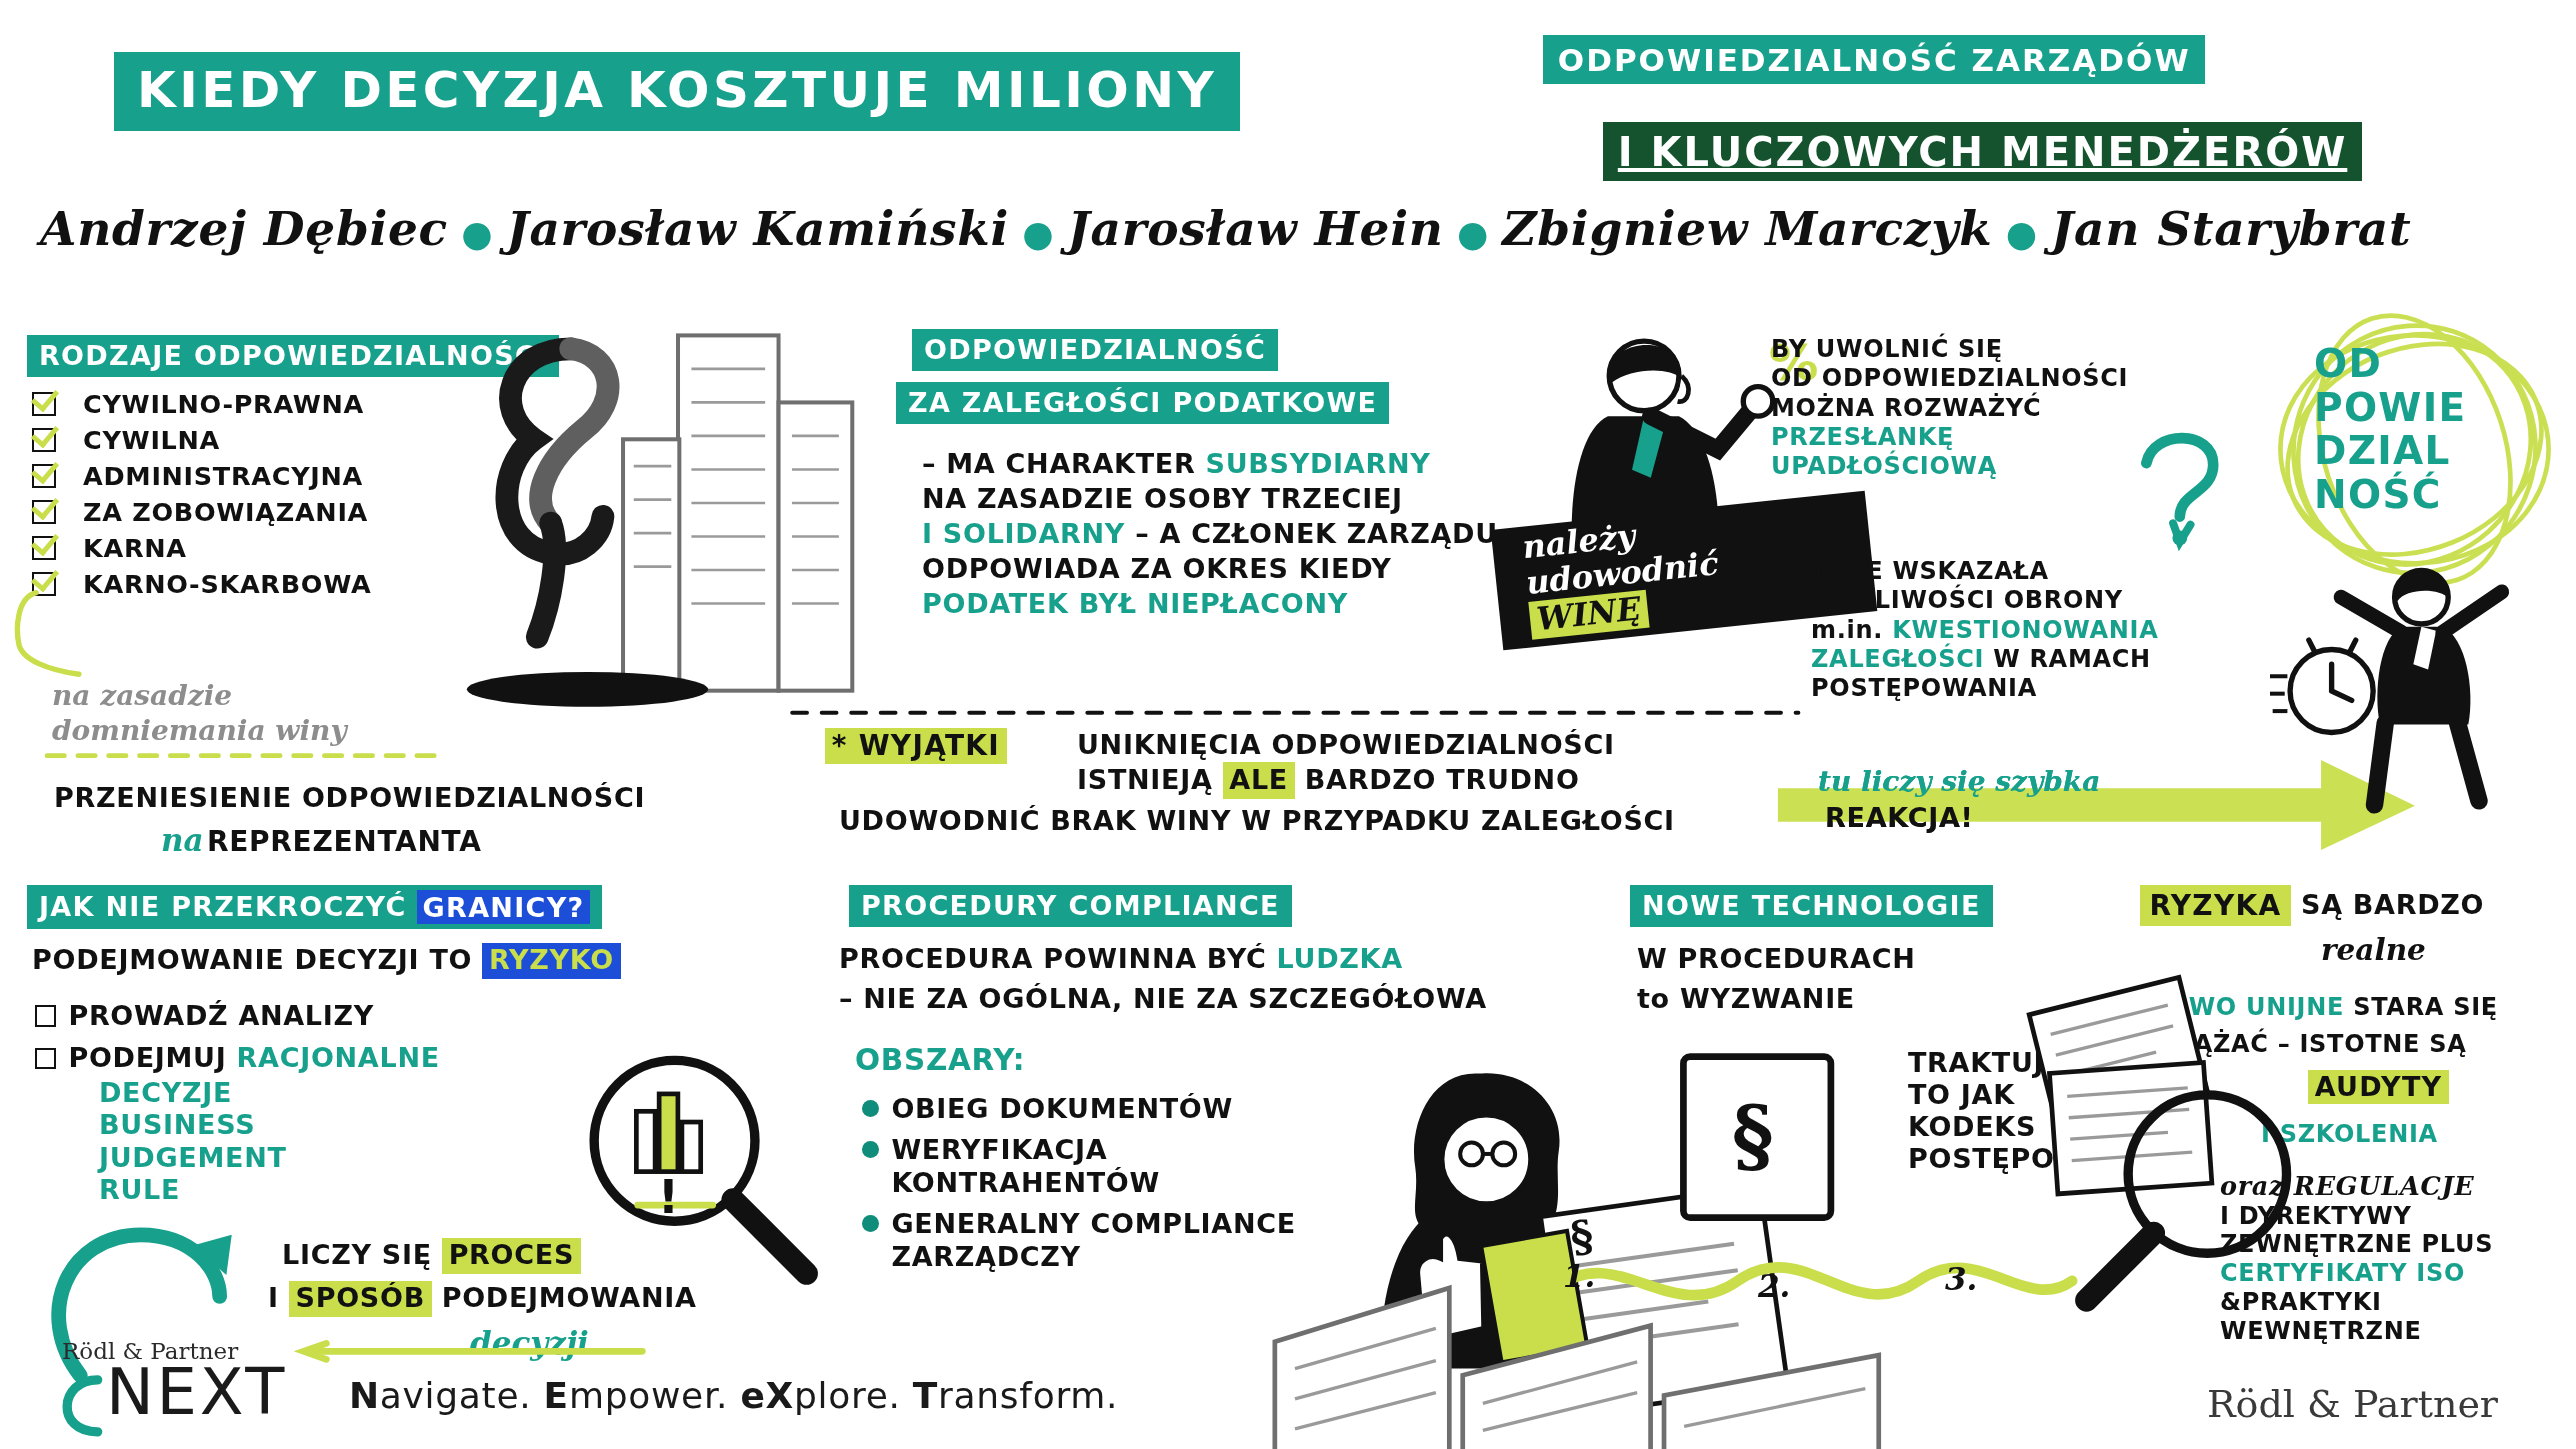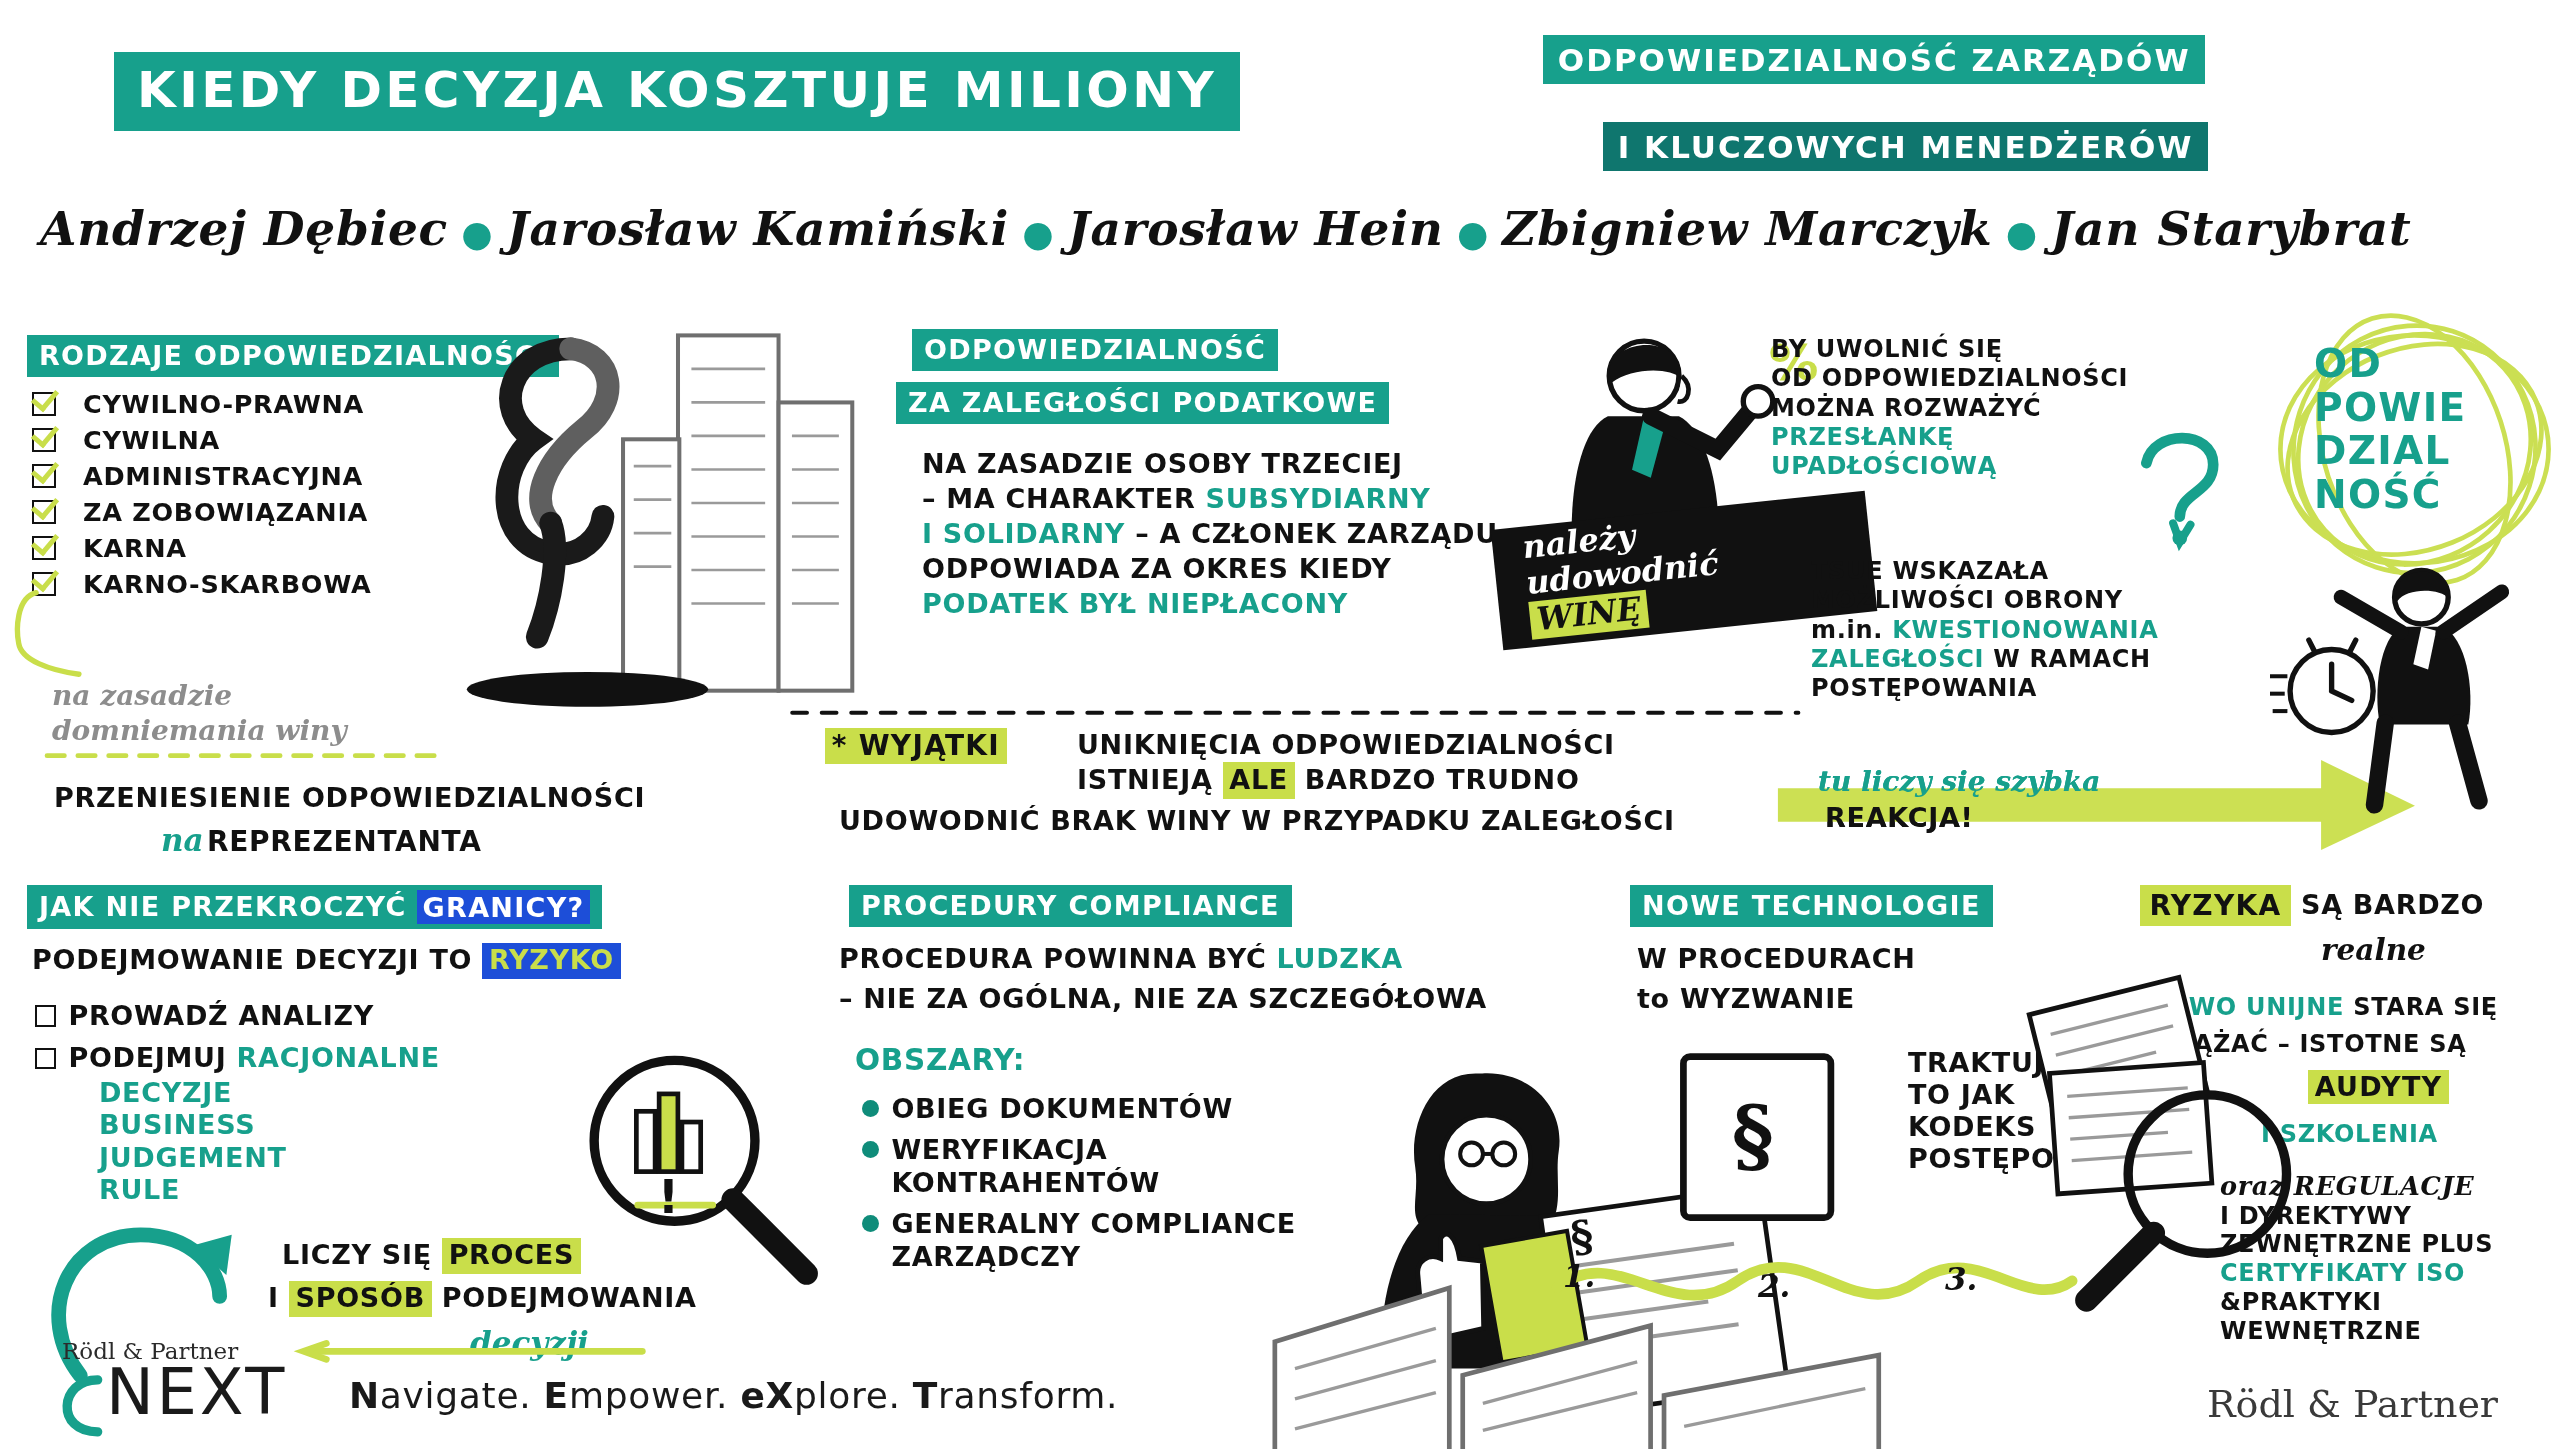--- a/index.html
+++ b/index.html
@@ -11,22 +11,22 @@
   .teal{color:#17a08c;}
   .hl-lime{background:#c9de4a;color:#111;padding:1.3px 6.7px;display:inline-block;}
   .hl-black{background:#1d4ed8;color:#fff;padding:1.3px 6.7px;display:inline-block;}
 
   
   .title-bar{left:114px;top:52px;background:#17a08c;color:#fff;
     font-family:"DejaVu Sans",sans-serif;font-weight:bold;font-size:50px;
     letter-spacing:3.4px;padding:9.4px 23px 12px 23px;}
   .sub-bar1{left:1543px;top:35px;background:#17a08c;color:#fff;font-weight:bold;
     font-size:31px;letter-spacing:2px;padding:6.7px 14.8px;}
-  .sub-bar2{left:1603px;top:122px;background:#0f766e;color:#fff;font-weight:bold;
-    font-size:31px;letter-spacing:2px;padding:6.7px 14.8px;}
+  .sub-bar2{left:1603px;top:122px;background:#14532d;color:#fff;font-weight:bold;
+    font-size:40px;letter-spacing:2px;padding:6.7px 14.8px;text-decoration:underline;}
 
   .speakers{left:40px;top:201px;width:2509px;font-family:"DejaVu Serif",serif;
     font-style:italic;font-weight:bold;font-size:47px;letter-spacing:0.7px;
     white-space:nowrap;}
   .dot{color:#17a08c;font-size:36px;vertical-align:middle;}
 
   
   .sec-h{background:#17a08c;color:#fff;font-weight:bold;font-size:27px;
     letter-spacing:1.3px;padding:5.4px 12px;display:inline-block;}
 
@@ -159,24 +159,24 @@
 
   
   <div class="abs" style="left:912px;top:329px;">
     <span class="sec-h">ODPOWIEDZIALNOŚĆ</span>
   </div>
   <div class="abs" style="left:896px;top:382px;">
     <span class="sec-h">ZA ZALEGŁOŚCI PODATKOWE</span>
   </div>
 
   <div class="abs blk" style="left:922px;top:446px;line-height:1.3;">
-    <div>NA ZASADZIE OSOBY TRZECIEJ</div>
     <div>
       <span>– MA CHARAKTER </span><span class="teal">SUBSYDIARNY</span>
     </div>
+    <div>NA ZASADZIE OSOBY TRZECIEJ</div>
     <div>
       <span class="teal">I SOLIDARNY</span><span> – A CZŁONEK ZARZĄDU</span>
     </div>
     <div>ODPOWIADA ZA OKRES KIEDY</div>
     <div class="teal">PODATEK BYŁ NIEPŁACONY</div>
   </div>
 
   <svg class="abs" style="left:792px;top:708px;" width="1020" height="9.4" viewBox="0 0 1520 14">
     <line x1="0" y1="7" x2="1500" y2="7" stroke="#111" stroke-width="6" stroke-dasharray="22 22" stroke-linecap="round"></line>
   </svg>

